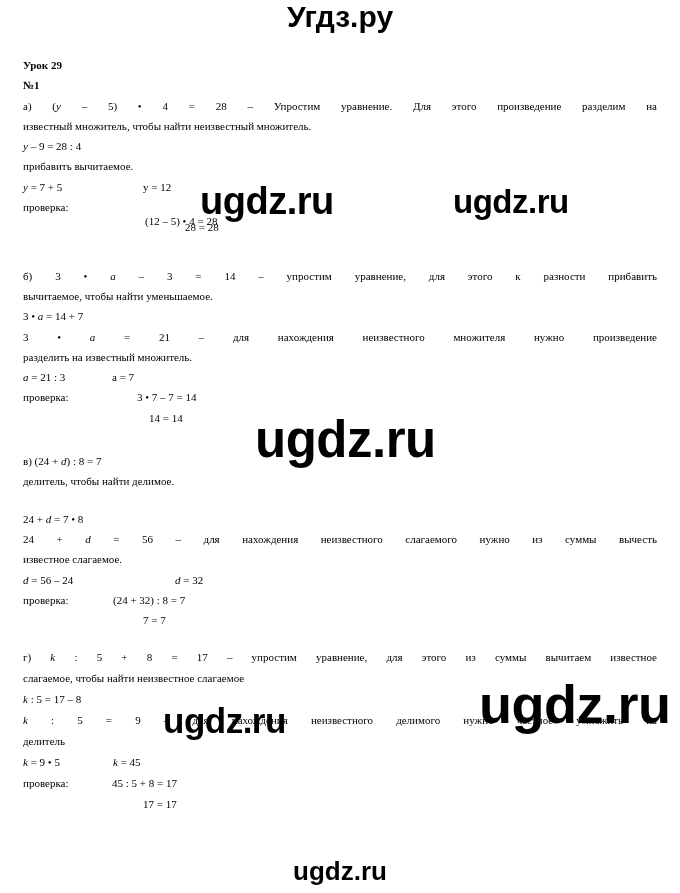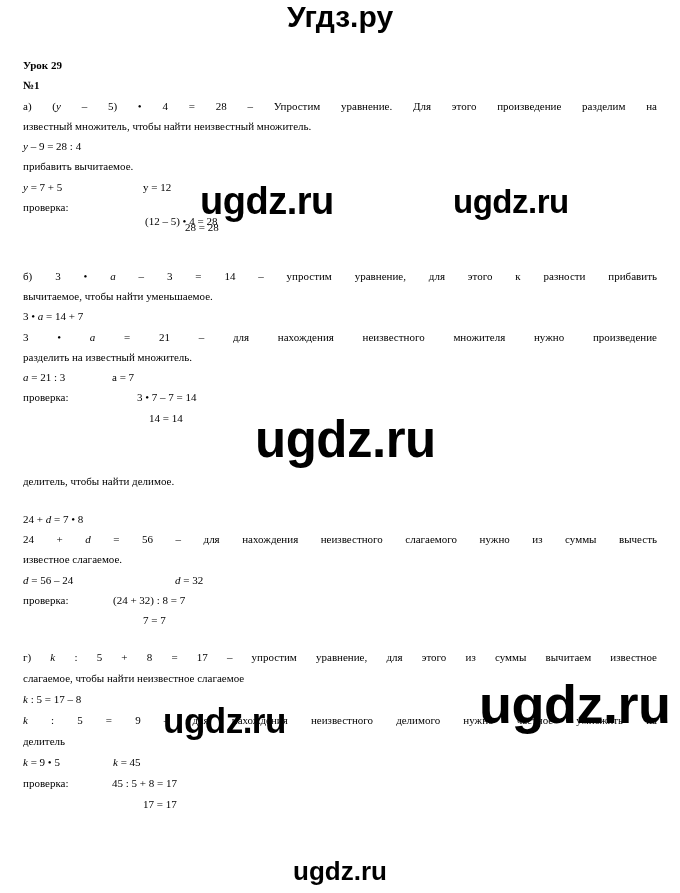--- a/index.html
+++ b/index.html
@@ -100,20 +100,21 @@
         <div class="line cells">
           <span class="cell" style="left: 0px;"><span>проверка:</span></span>
           <span class="cell" style="left: 90px; margin-left: 24px;"><span>3 • 7 – 7 = 14</span></span>
         </div>
         <div class="line cells">
           <span class="cell" style="left: 114px; margin-left: 12px;"><span>14 = 14</span></span>
         </div>
       </div>
       <div class="section" style="margin-top: 23px;">
         <div class="line cells">
+          <span class="cell" style="left: 0px;"><span>в) (24 + </span><span class="it">d</span><span>) : 8 = 7</span></span>
         </div>
         <div class="line left"><span>делитель, чтобы найти делимое.</span></div>
         <div class="line left" style="margin-top: 17px;"><span>24 + </span><span class="it">d</span><span> = 7 • 8</span></div>
         <div class="line just"><span>24 + </span><span class="it">d</span><span> = 56 – для нахождения неизвестного слагаемого нужно из суммы вычесть</span></div>
         <div class="line left"><span>известное слагаемое.</span></div>
         <div class="line cells">
           <span class="cell" style="left: 0px;"><span class="it">d</span><span> = 56 – 24</span></span>
           <span class="cell" style="left: 152px;"><span class="it">d</span><span> = 32</span></span>
         </div>
         <div class="line cells">

